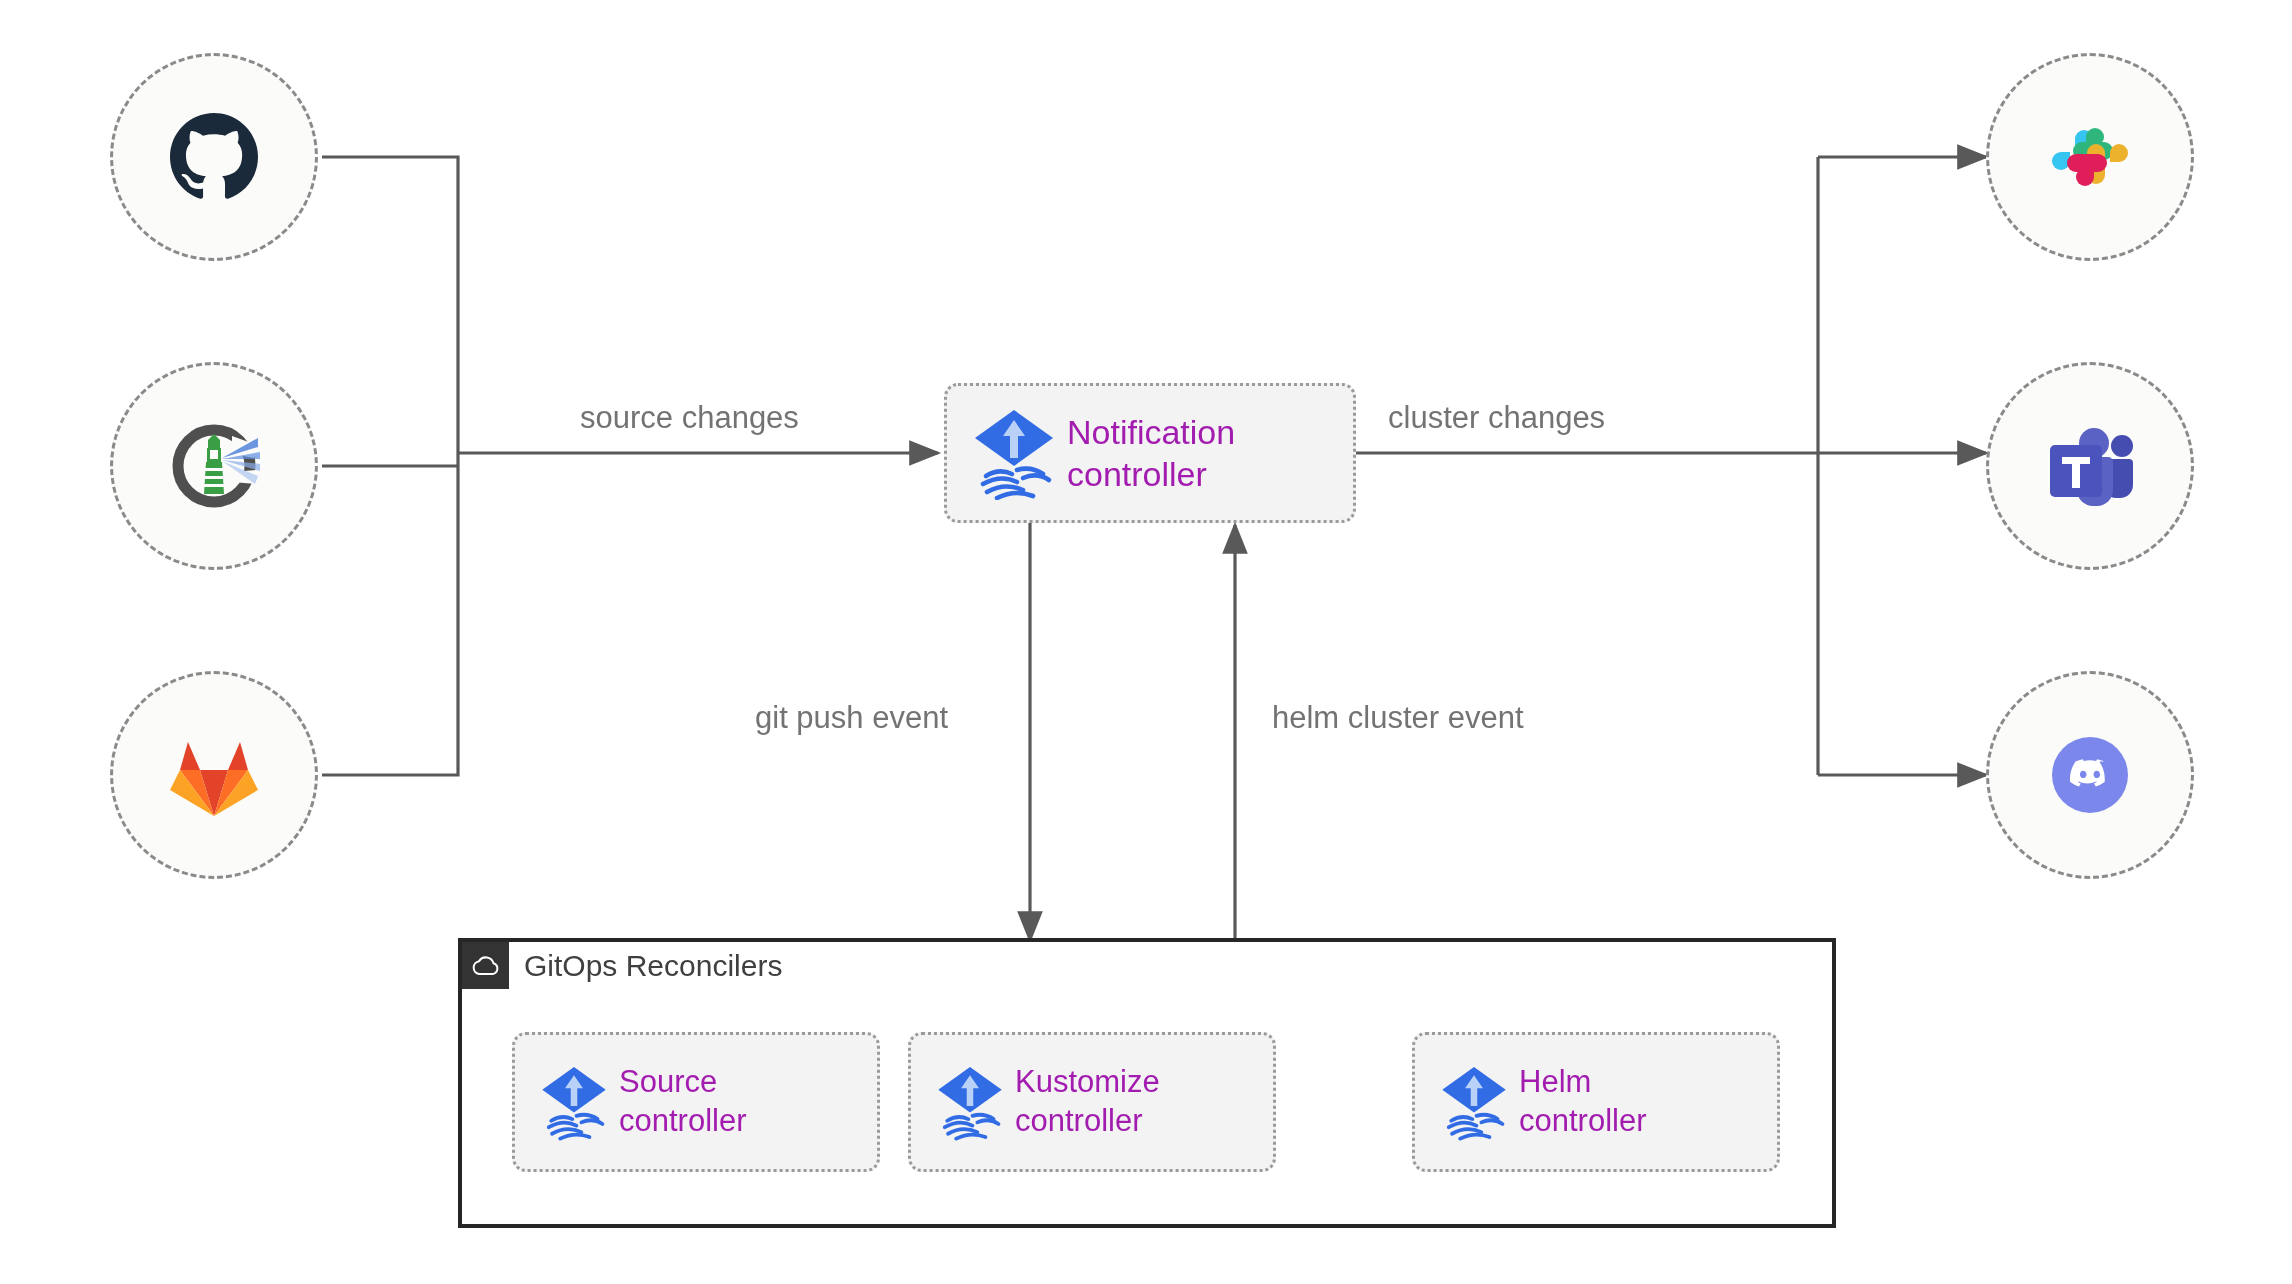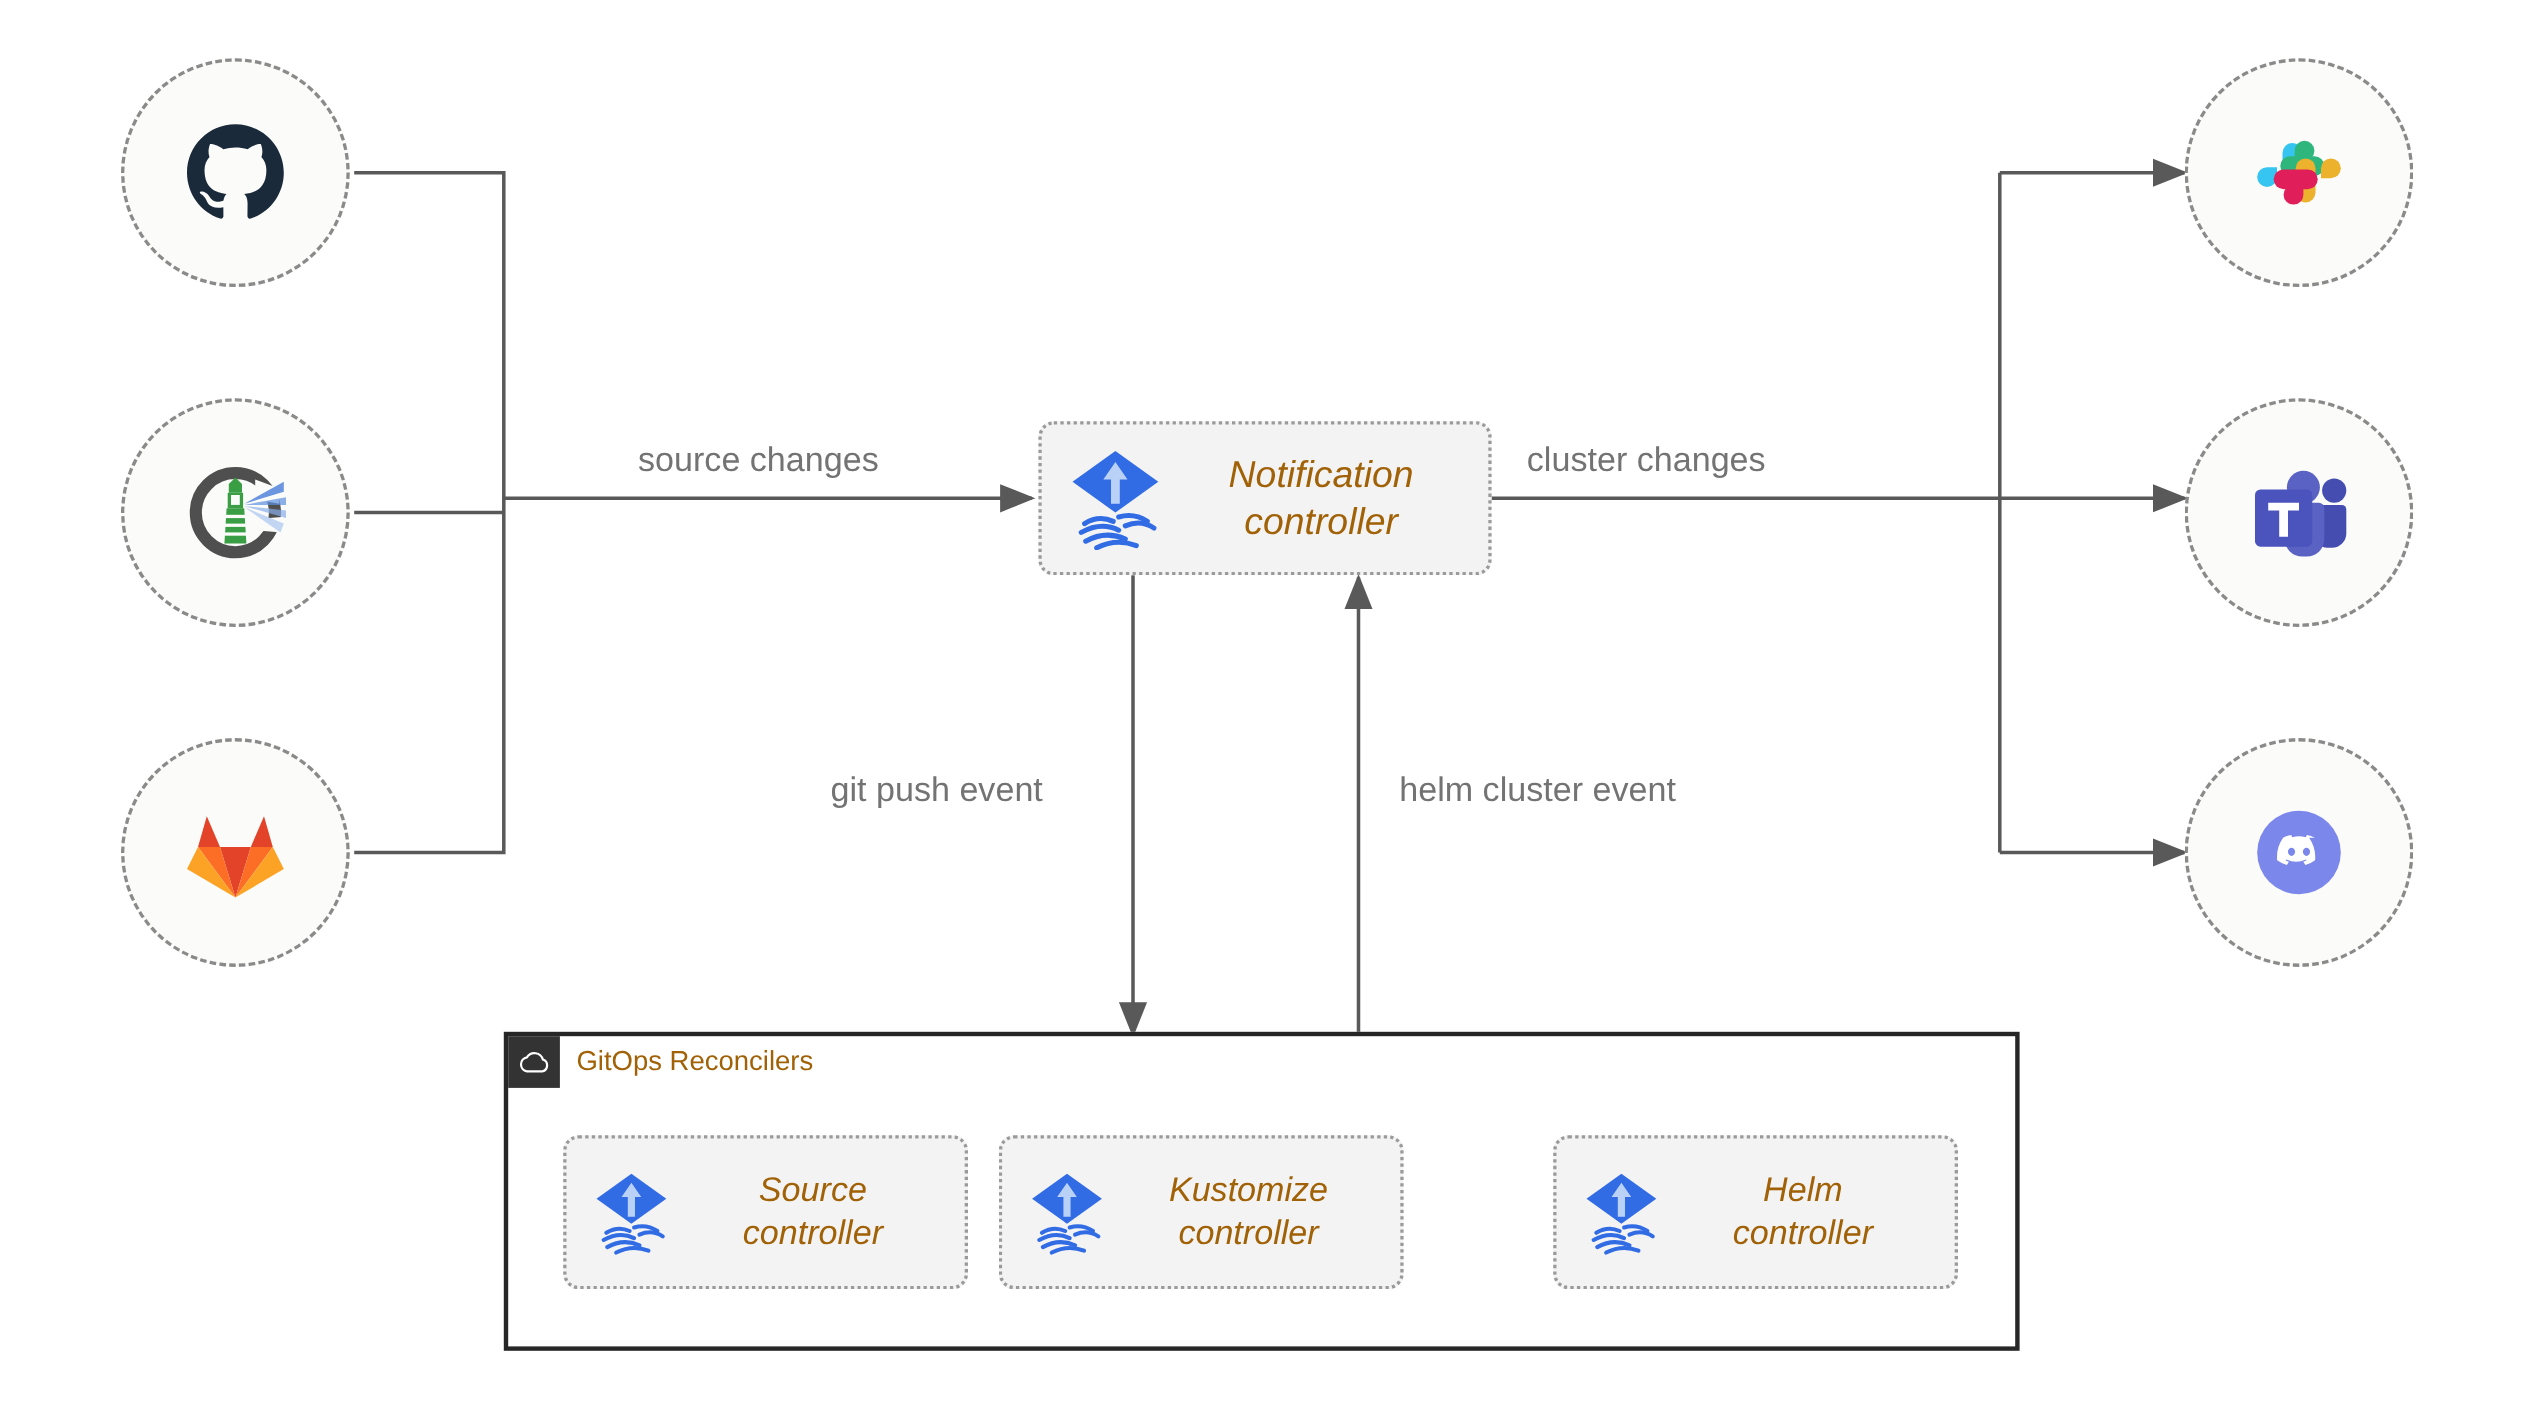--- a/index.html
+++ b/index.html
@@ -45,26 +45,24 @@
     align-items: center;
     justify-content: flex-start;
     gap: 10px;
   }
   .ctrl-box .flux-logo {
     flex: 0 0 auto;
     margin-left: 24px;
   }
   .ctrl-label {
     flex: 1 1 auto;
-    text-align: center;
-    color: #a16207;
+    color: #a21caf;
     line-height: 1.25;
     padding-right: 18px;
     white-space: pre-line;
-    font-style: italic;
   }
   #notification-controller { left: 944px; top: 383px; width: 412px; height: 140px; }
   #notification-controller .ctrl-label { font-size: 34px; }
   .reconciler-box { width: 368px; height: 140px; top: 1032px; }
   .reconciler-box .ctrl-label { font-size: 31px; }
   #source-controller   { left: 512px;  }
   #kustomize-controller{ left: 908px;  }
   #helm-controller     { left: 1412px; }
   
   #gitops-container {
@@ -83,22 +81,22 @@
   }
   #gitops-icon-tile {
     width: 47px; height: 47px;
     background: #333333;
     display: flex;
     align-items: center;
     justify-content: center;
     flex: 0 0 auto;
   }
   #gitops-title {
-    font-size: 25px;
-    color: #a16207;
+    font-size: 30px;
+    color: #404040;
     margin-left: 15px;
     white-space: nowrap;
   }
   
   .edge-label {
     position: absolute;
     font-size: 31px;
     color: #737373;
     white-space: nowrap;
   }

